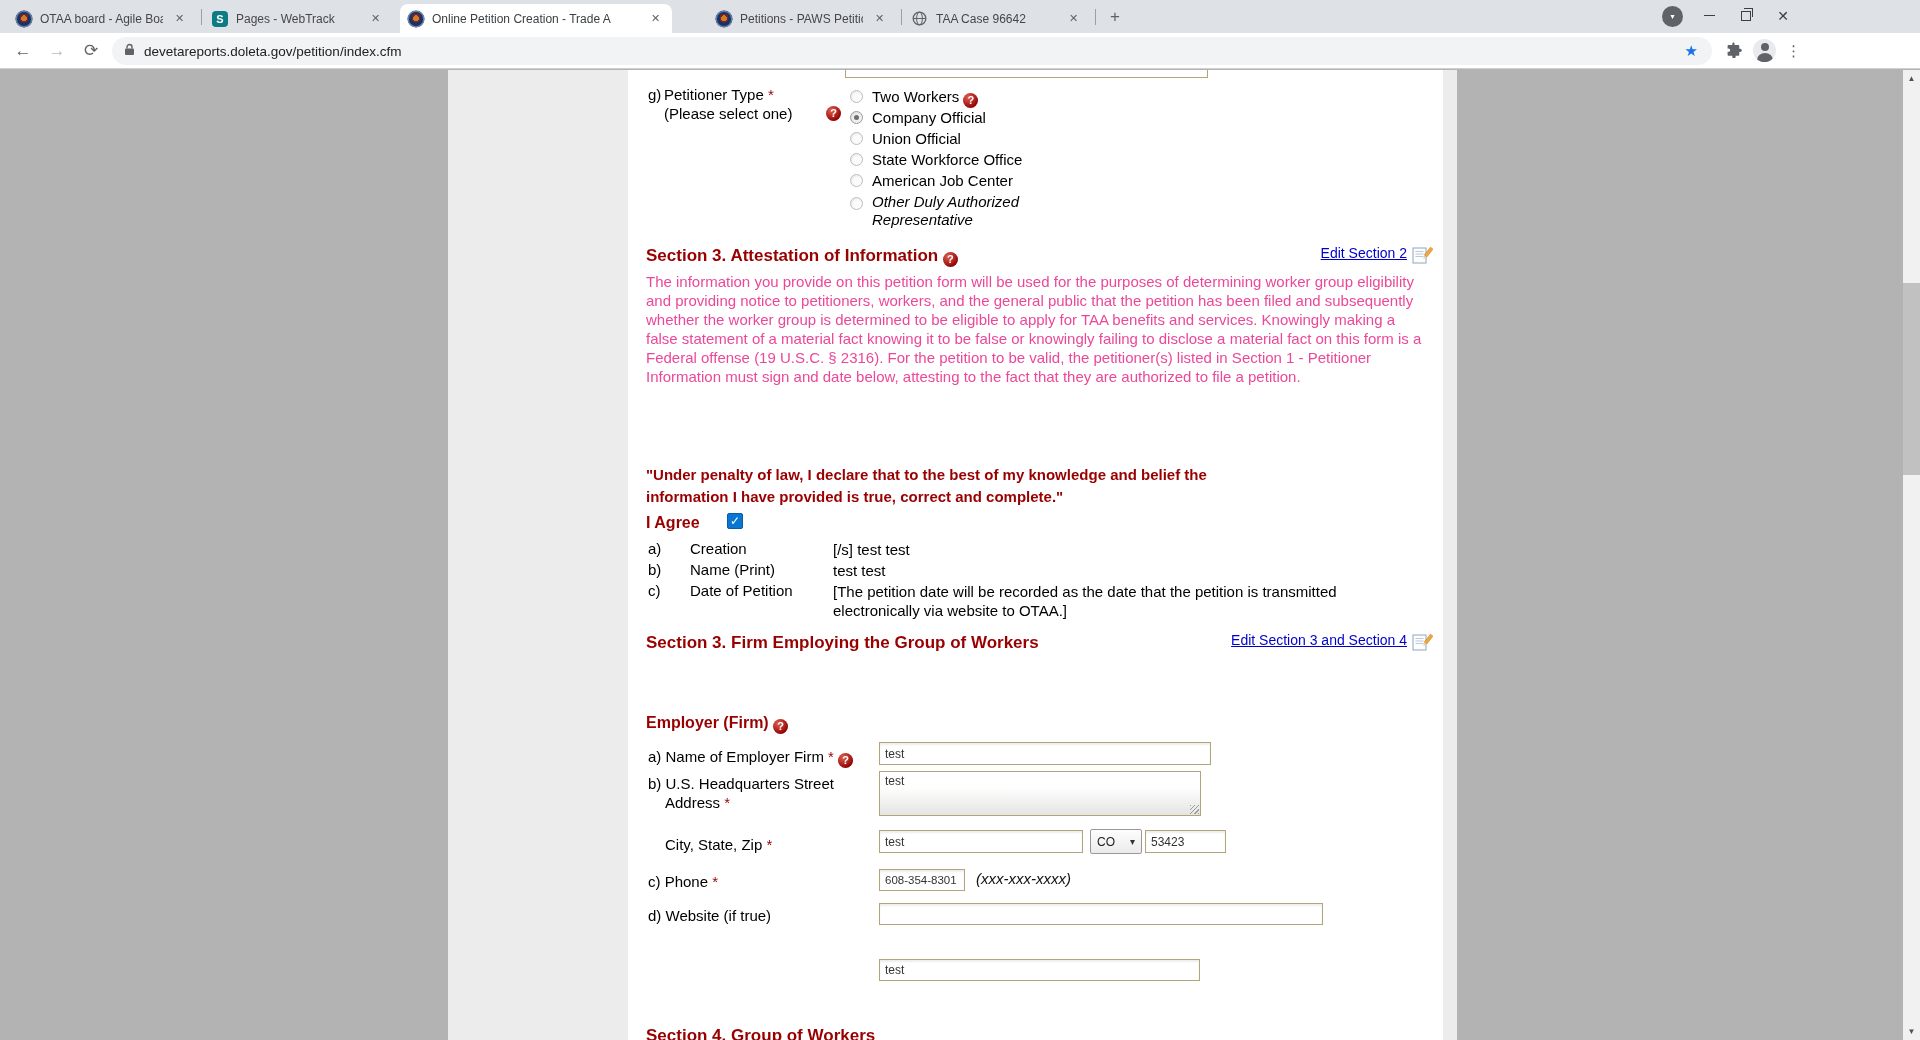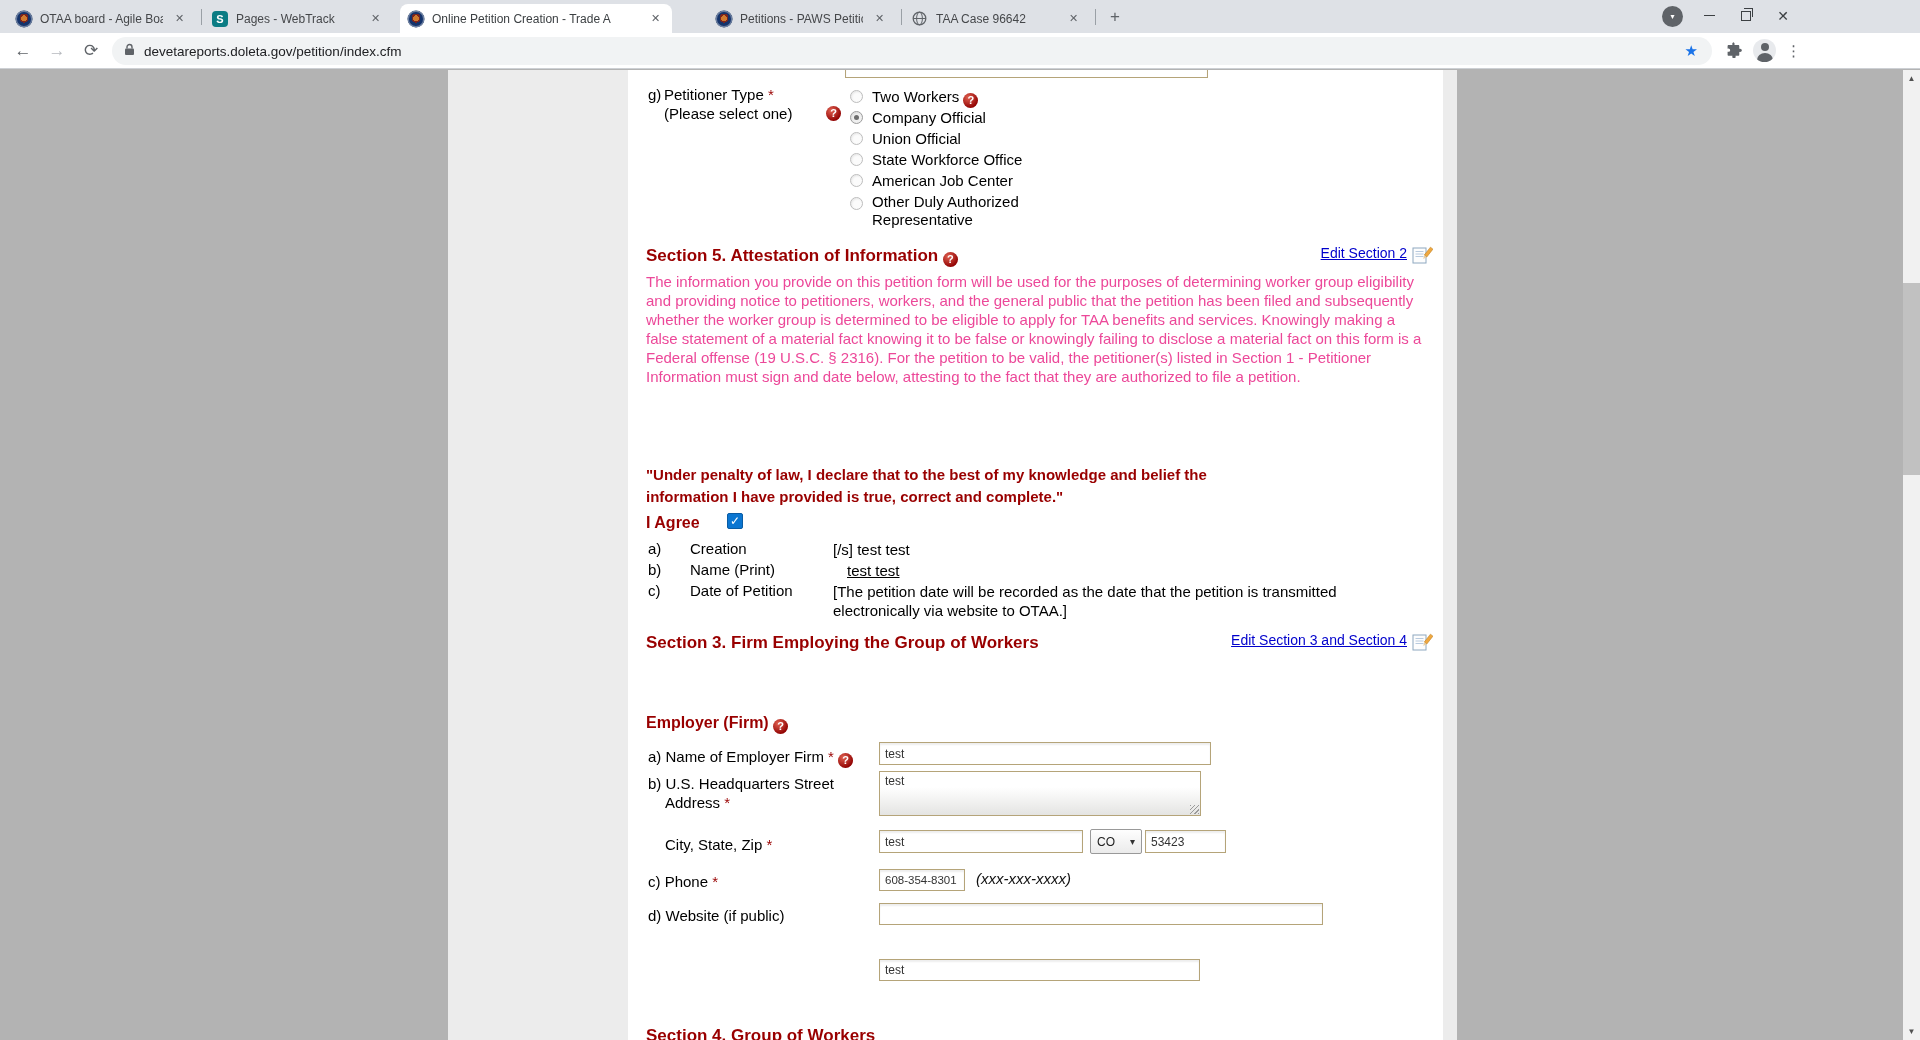--- a/index.html
+++ b/index.html
@@ -158,23 +158,23 @@
       <span class="ropt" style="left:244px;top:18px;"><span>Two Workers</span> <span class="help">?</span></span>
       <span class="radio on" style="left:222px;top:41px;"></span>
       <span class="ropt" style="left:244px;top:39px;">Company Official</span>
       <span class="radio" style="left:222px;top:62px;"></span>
       <span class="ropt" style="left:244px;top:60px;">Union Official</span>
       <span class="radio" style="left:222px;top:83px;"></span>
       <span class="ropt" style="left:244px;top:81px;">State Workforce Office</span>
       <span class="radio" style="left:222px;top:104px;"></span>
       <span class="ropt" style="left:244px;top:102px;">American Job Center</span>
       <span class="radio" style="left:222px;top:127px;"></span>
-      <span class="ropt" style="left:244px;top:123px;width:165px;">Other Duly Authorized Representative</span>
-
-      <div class="sechead" style="left:18px;top:176px;"><span>Section 5. Attestation of Information</span> <span class="help">?</span></div>
+      <span class="ropt" style="left:244px;top:123px;width:165px;font-style:italic;">Other Duly Authorized Representative</span>
+
+      <div class="sechead" style="left:18px;top:176px;"><span>Section 3. Attestation of Information</span> <span class="help">?</span></div>
       <div class="editlink" style="right:10px;top:175px;">
         <a href="#">Edit Section 2</a>
         <span><svg width="21" height="19" viewBox="0 0 21 19">
               <rect x="1" y="3" width="13" height="15" fill="#fdfdfd" stroke="#8ea8c0"></rect>
               <line x1="3.5" y1="6.5" x2="11.5" y2="6.5" stroke="#b8cade"></line>
               <line x1="3.5" y1="9" x2="11.5" y2="9" stroke="#b8cade"></line>
               <line x1="3.5" y1="11.5" x2="11.5" y2="11.5" stroke="#b8cade"></line>
               <g transform="rotate(38 15 9)">
                 <rect x="13.5" y="1.5" width="3.2" height="10" fill="#f0a73e" stroke="#b97d20" stroke-width="0.5"></rect>
                 <polygon points="13.5,11.8 16.7,11.8 15.1,15.2" fill="#e9cda0"></polygon>
@@ -189,21 +189,21 @@
       <span class="cb" style="left:99px;top:443px;">✓</span>
 
       <div>
         <span class="letter" style="left:20px;top:470px;">a)</span>
         <span class="lab" style="left:62px;top:470px;">Creation</span>
         <span class="val" style="left:205px;top:470px;">[/s] test test</span>
       </div>
       <div>
         <span class="letter" style="left:20px;top:491px;">b)</span>
         <span class="lab" style="left:62px;top:491px;">Name (Print)</span>
-        <span class="val" style="left:219px;top:491px;text-decoration:underline;">test test</span>
+        <span class="val" style="left:205px;top:491px;">test test</span>
       </div>
       <div>
         <span class="letter" style="left:20px;top:512px;">c)</span>
         <span class="lab" style="left:62px;top:512px;">Date of Petition</span>
         <span class="val" style="left:205px;top:512px;width:592px;">[The petition date will be recorded as the date that the petition is transmitted electronically via website to OTAA.]</span>
       </div>
 
       <div class="sechead" style="left:18px;top:563px;">Section 3. Firm Employing the Group of Workers</div>
       <div class="editlink" style="right:10px;top:562px;">
         <a href="#">Edit Section 3 and Section 4</a>
@@ -234,21 +234,21 @@
       <div class="sel" style="left:462px;top:759px;width:52px;height:25px;">
           <span>CO</span>
           <span style="font-size:10px;color:#333;">▾</span>
         </div>
       <input class="ti" style="left: 517px; top: 760px; width: 81px; height: 23px;" value="53423">
 
       <span class="lab" style="left:20px;top:803px;"><span>c)</span> <span>Phone</span> <span class="req">*</span></span>
       <input class="ti" style="left: 251px; top: 799px; width: 86px; height: 22px; font-size: 11.5px;" value="608-354-8301">
       <span class="hint" style="left:348px;top:800px;">(xxx-xxx-xxxx)</span>
 
-      <span class="lab" style="left:20px;top:837px;"><span>d)</span> <span>Website (if public)</span></span>
+      <span class="lab" style="left:20px;top:837px;"><span>d)</span> <span>Website (if true)</span></span>
       <input class="ti" style="left: 251px; top: 833px; width: 444px; height: 22px;" value="">
 
       <input class="ti" style="left: 251px; top: 889px; width: 321px; height: 22px;" value="test">
 
       <div class="sechead" style="left:18px;top:956px;">Section 4. Group of Workers</div>
     </div>
 
     <div class="sb">
       <div class="arrow" style="top:4px;">▲</div>
       <div class="thumb"></div>

